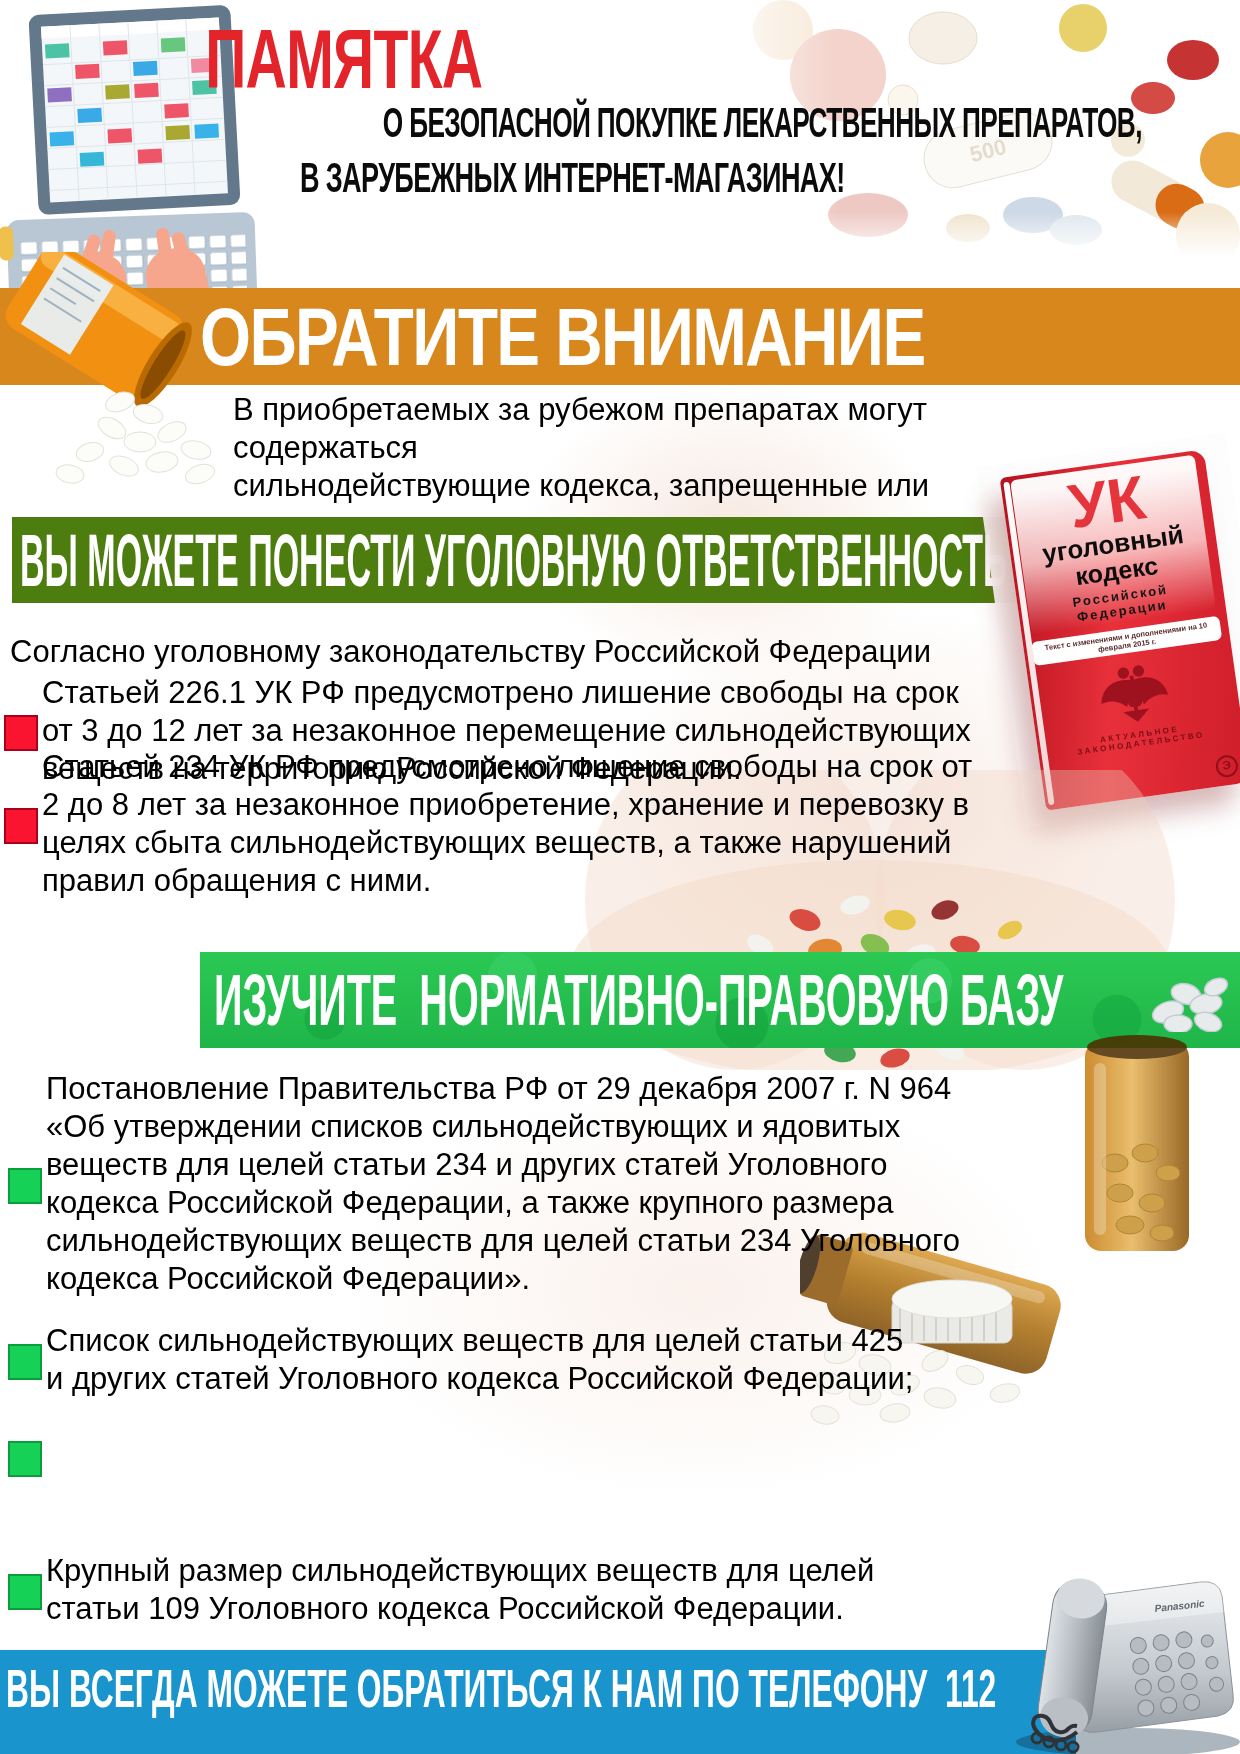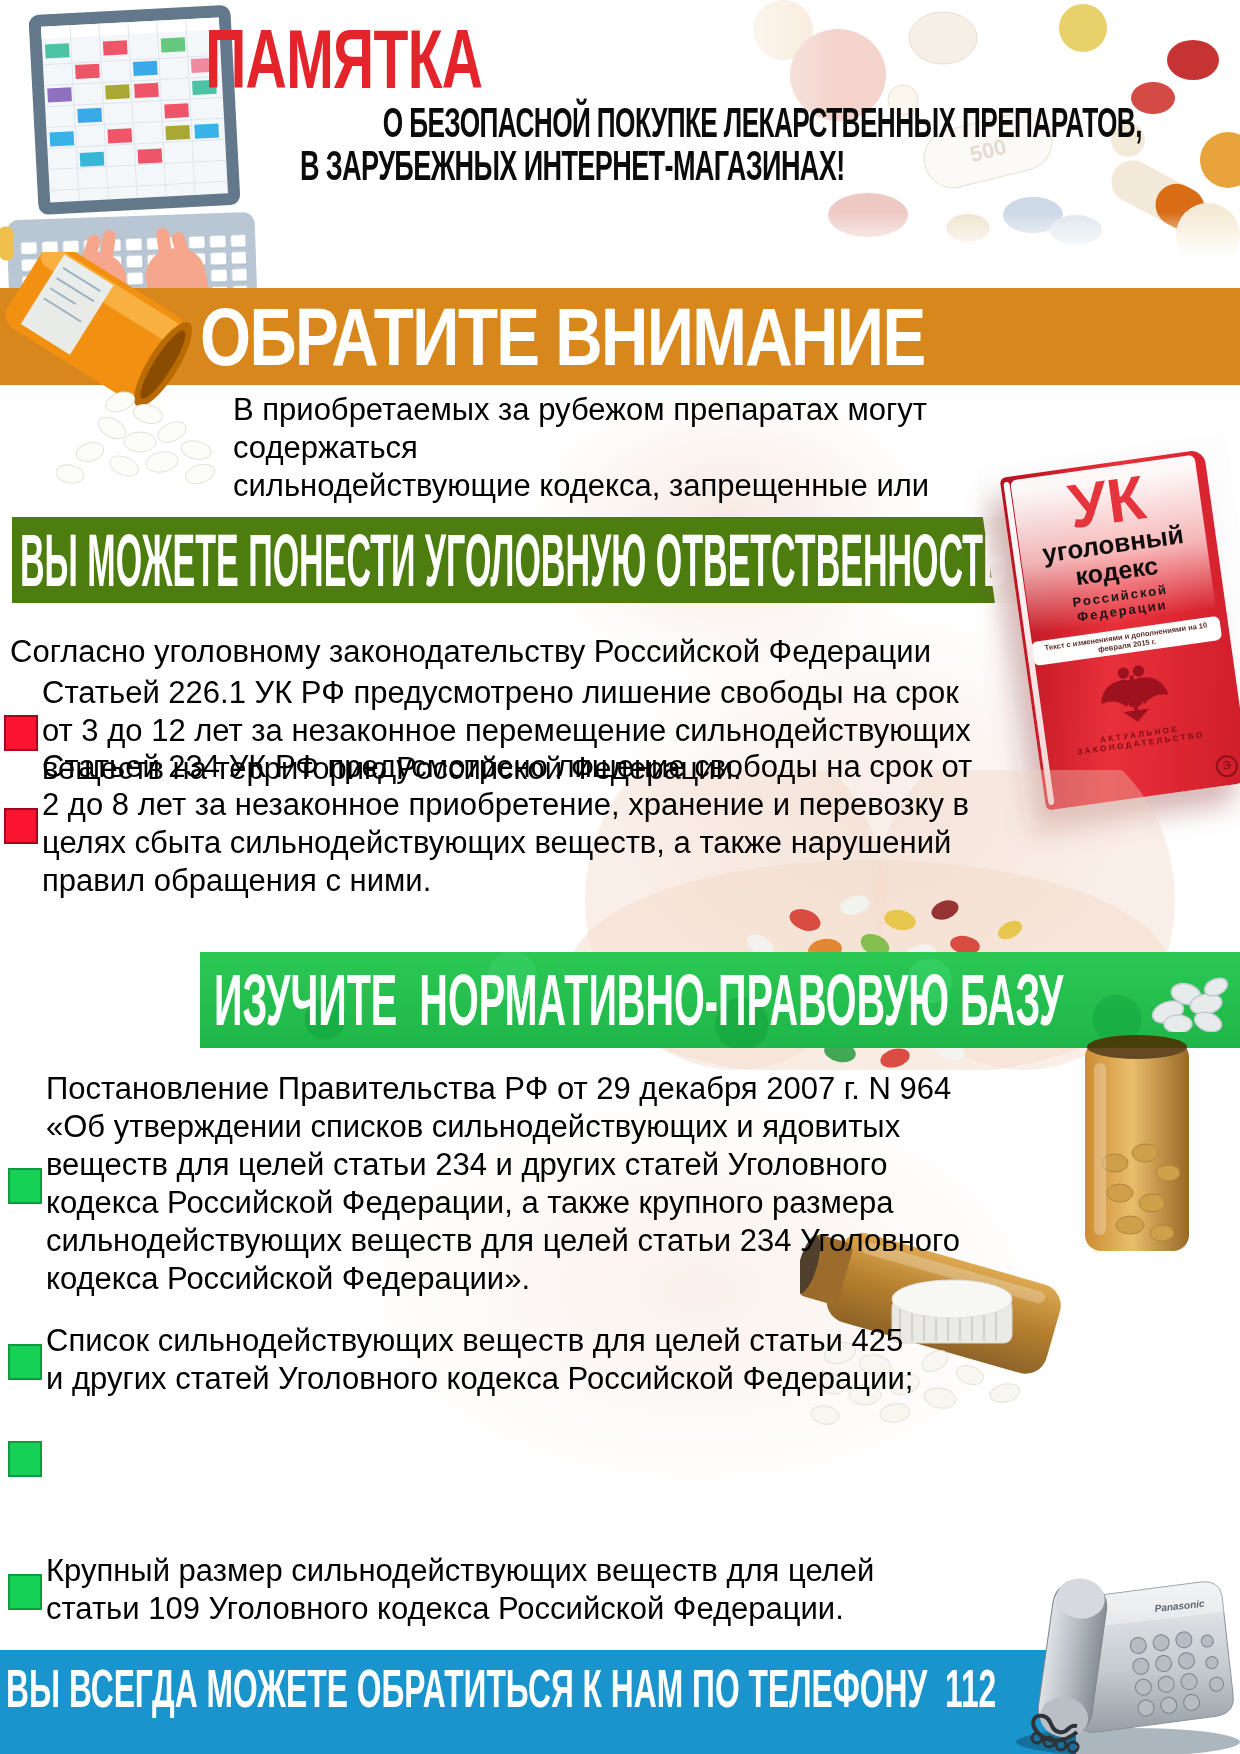--- a/index.html
+++ b/index.html
@@ -144,21 +144,21 @@
       <rect x="62" y="252" width="60" height="92" rx="27" transform="rotate(14 92 298)"></rect>
       <rect x="150" y="248" width="60" height="96" rx="27" transform="rotate(-12 180 296)"></rect>
     </g>
     <rect x="52" y="296" width="74" height="44" rx="15" fill="#eef6fb" transform="rotate(12 89 318)"></rect>
     <rect x="146" y="294" width="76" height="46" rx="15" fill="#eef6fb" transform="rotate(-10 184 317)"></rect>
   </svg>
 
   <div class="header-block">
     <span class="line"><span class="cond center" style="font-size:84px;line-height:82px;color:#e3242b;transform:scaleX(.68)">ПАМЯТКА</span></span>
     <span class="line"><span class="cond center" style="font-size:43px;line-height:44px;color:#0b0b0b;transform:scaleX(.61)">О БЕЗОПАСНОЙ ПОКУПКЕ ЛЕКАРСТВЕННЫХ ПРЕПАРАТОВ,</span></span>
-    <span class="line" style=""><span class="cond center" style="font-size:43px;line-height:42px;color:#0b0b0b;transform:scaleX(.63)">В ЗАРУБЕЖНЫХ ИНТЕРНЕТ-МАГАЗИНАХ!</span></span>
+    <span class="line" style="margin-top:12px"><span class="cond center" style="font-size:43px;line-height:42px;color:#0b0b0b;transform:scaleX(.63)">В ЗАРУБЕЖНЫХ ИНТЕРНЕТ-МАГАЗИНАХ!</span></span>
   </div>
 
   <div class="banner" style="left:0;top:288px;width:1240px;height:97px;background:#d8871c;padding-left:200px">
     <span class="cond" style="font-size:82px;transform:scaleX(.8);letter-spacing:-2px">ОБРАТИТЕ ВНИМАНИЕ</span>
   </div>
 
   <svg class="abs" style="left:0;top:252px" width="238" height="236" viewBox="0 0 238 236">
     <g transform="rotate(32 100 85)">
       <rect x="6" y="26" width="162" height="98" rx="16" fill="#f29111"></rect>
       <rect x="6" y="32" width="162" height="22" rx="11" fill="#f9b54a" opacity=".85"></rect>

